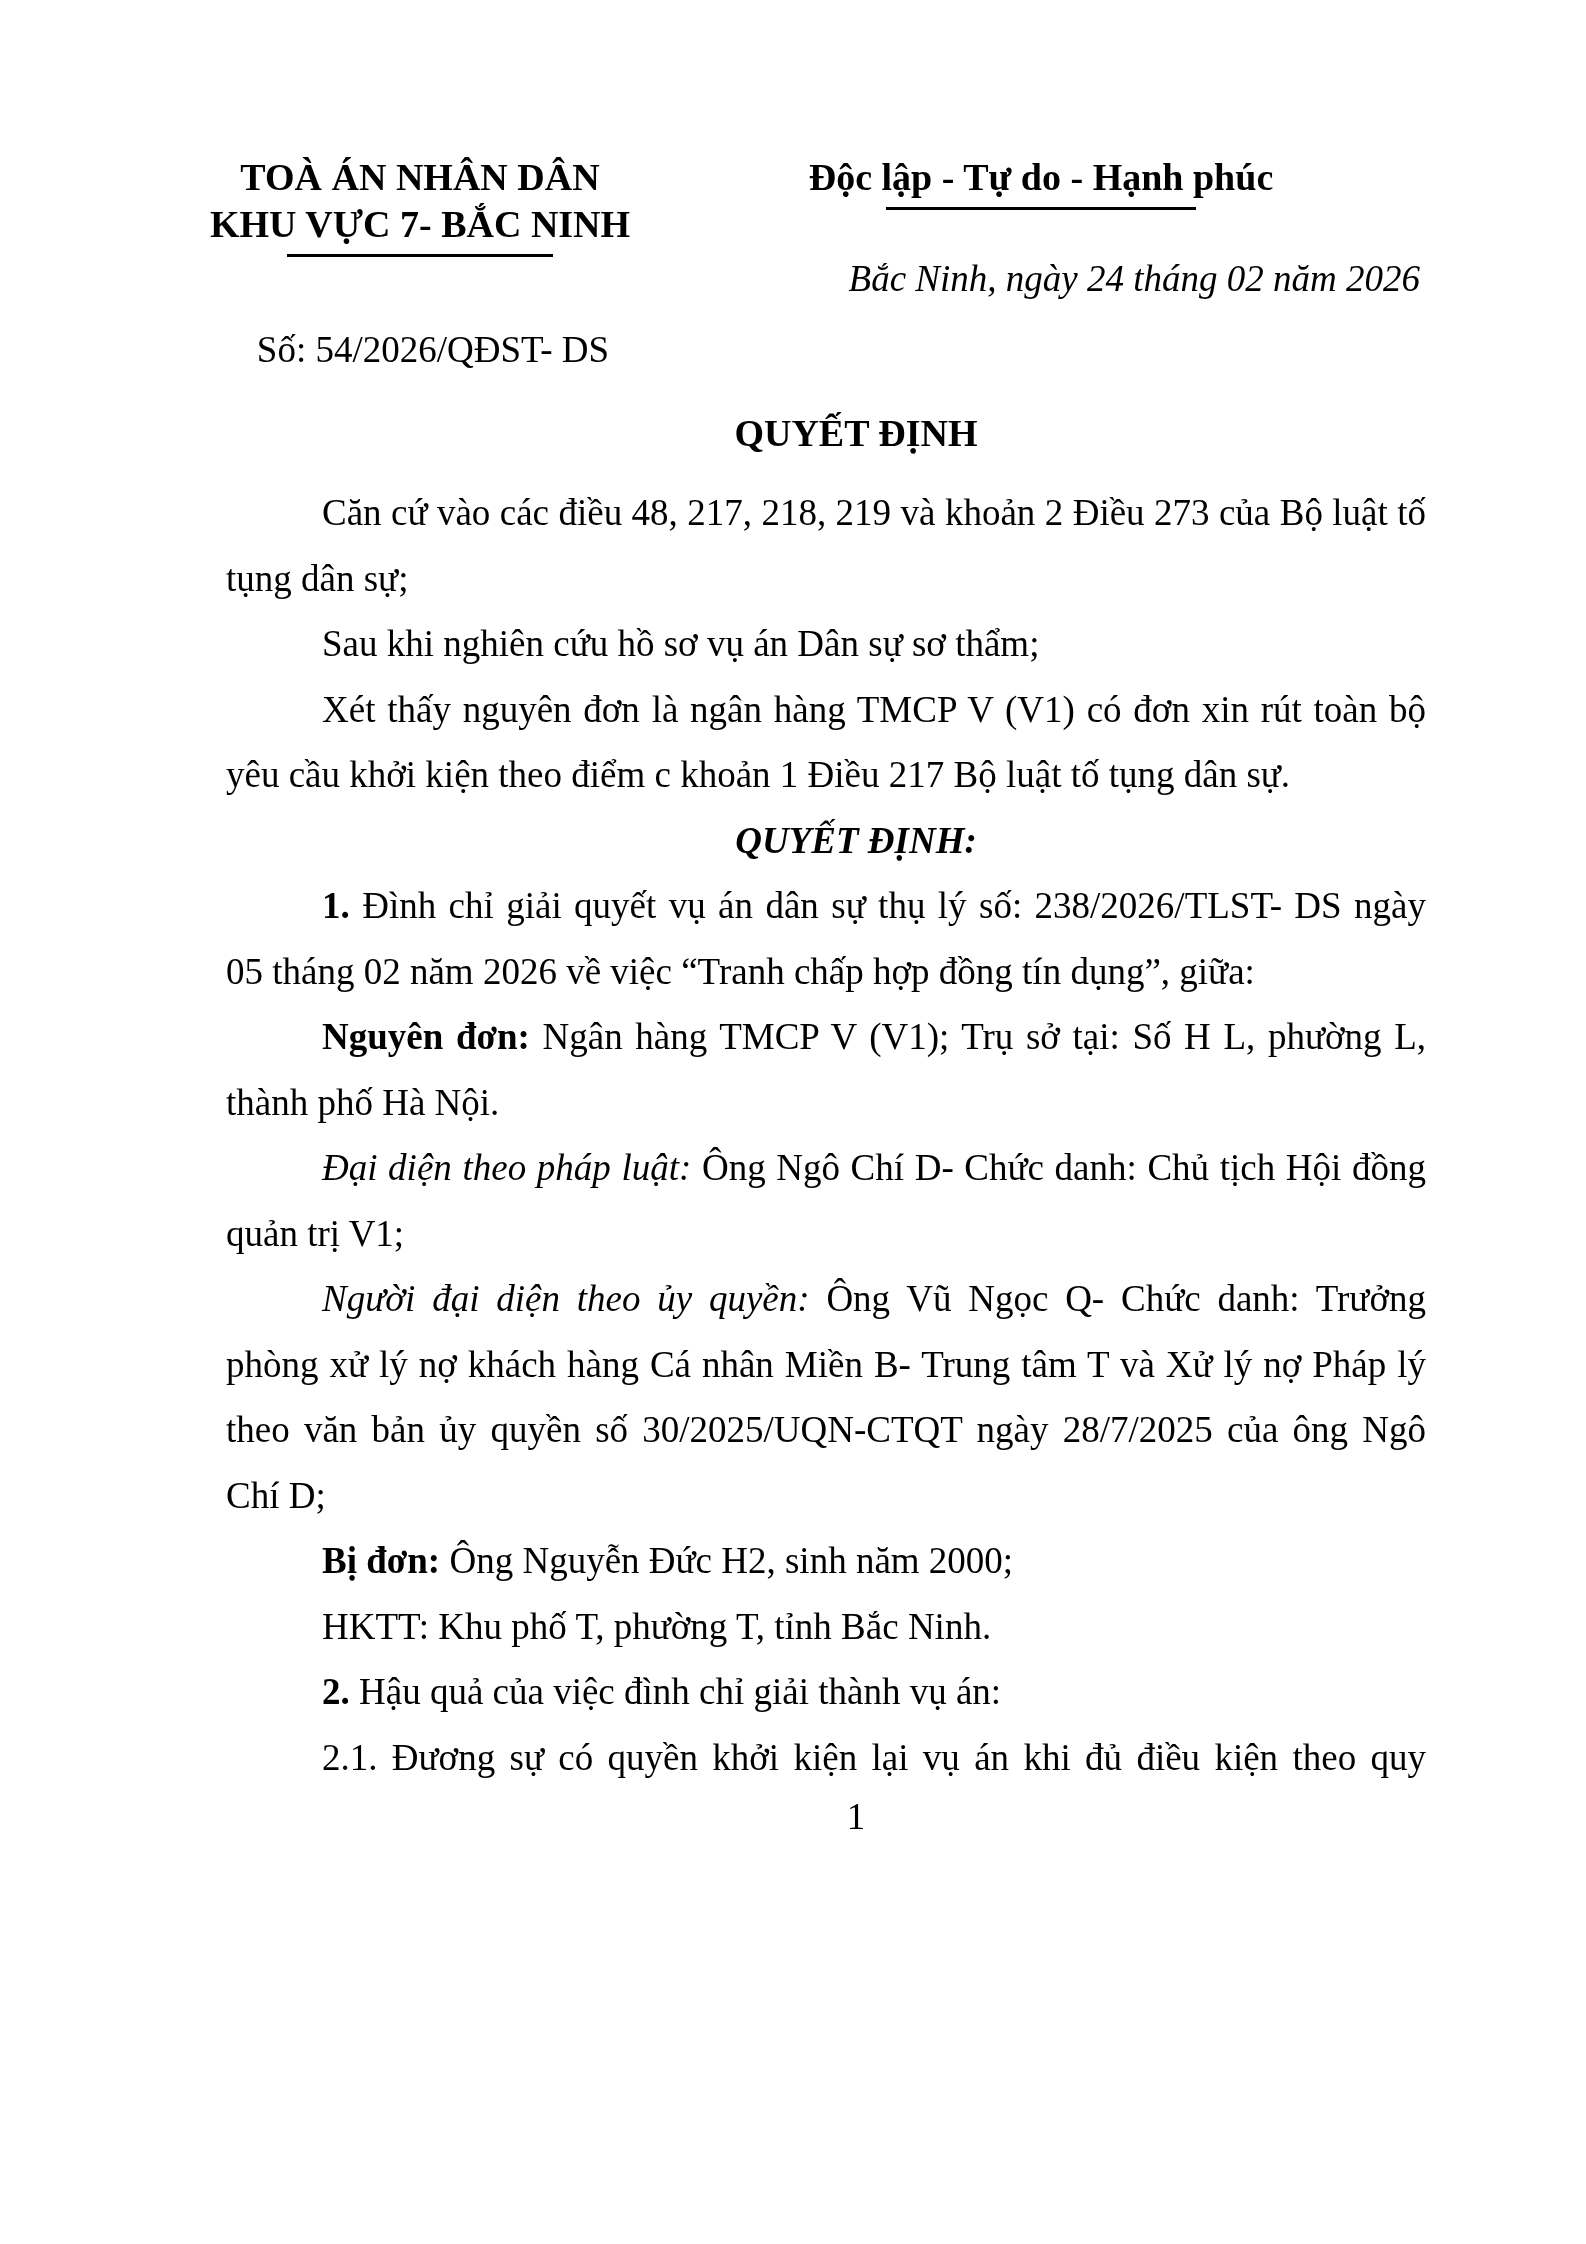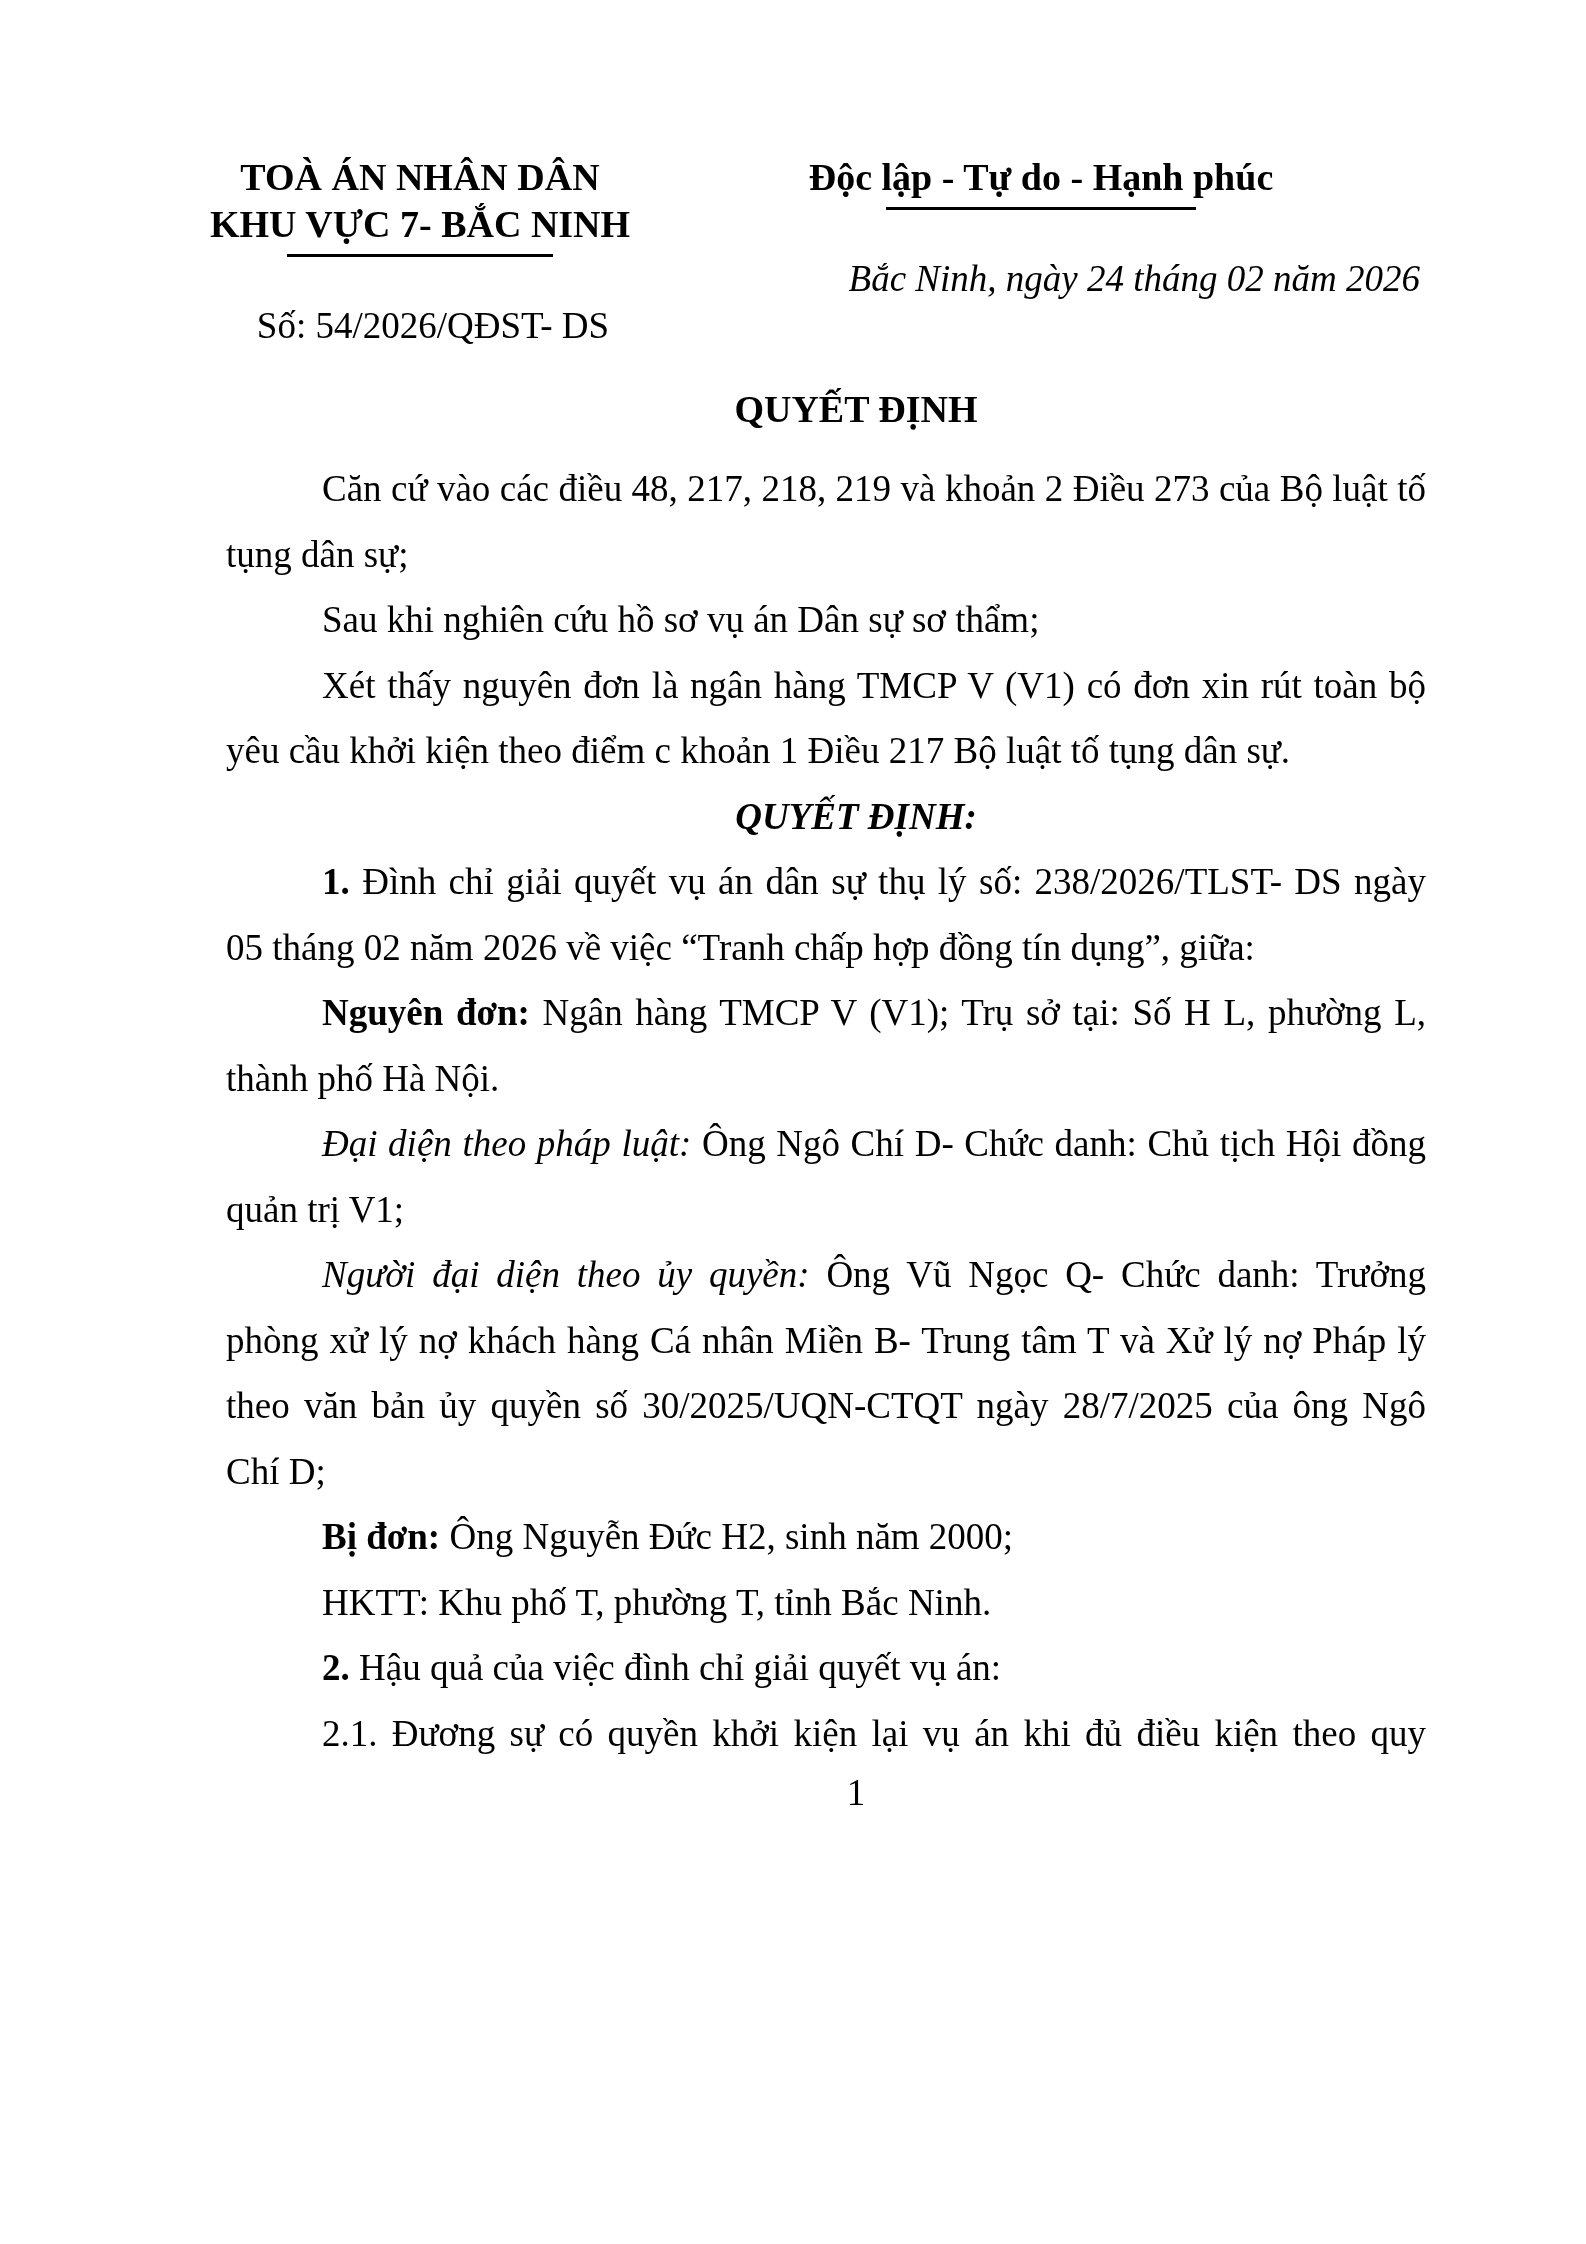--- a/index.html
+++ b/index.html
@@ -36,21 +36,21 @@
     white-space: nowrap;
   }
   .hdr-rule {
     border-top: 3px solid #000;
     margin: 6px auto 0 auto;
     height: 0;
   }
   .rule-left  { width: 266px; }
   .rule-right { width: 310px; }
   .doc-number {
-    margin-top: 45px;
+    margin-top: 69px;
     line-height: 47px;
     padding-left: 26px;
     white-space: nowrap;
     text-align: center;
   }
   .dateline {
     margin-top: 45px;
     line-height: 47px;
     font-style: italic;
     text-align: right;
@@ -134,21 +134,21 @@
 
     <p class="para"><span class="italic">Đại diện theo pháp luật:</span><span> Ông Ngô Chí D- Chức danh: Chủ tịch Hội đồng quản trị V1;</span></p>
 
     <p class="para"><span class="italic">Người đại diện theo ủy quyền:</span><span> Ông Vũ Ngọc Q- Chức danh: Trưởng phòng xử lý nợ khách hàng Cá nhân Miền B- Trung tâm T và Xử lý nợ Pháp lý theo văn bản ủy quyền số 30/2025/UQN-CTQT ngày 28/7/2025 của ông Ngô Chí D;</span></p>
 
 
     <p class="para"><span class="bold">Bị đơn:</span><span> Ông Nguyễn Đức H2, sinh năm 2000;</span></p>
 
     <p class="para"><span>HKTT: Khu phố T, phường T, tỉnh Bắc Ninh.</span></p>
 
-    <p class="para"><span class="bold">2.</span><span> Hậu quả của việc đình chỉ giải quyết vụ án:</span></p>
+    <p class="para"><span class="bold">2.</span><span> Hậu quả của việc đình chỉ giải thành vụ án:</span></p>
 
     <p class="para force-justify"><span>2.1. Đương sự có quyền khởi kiện lại vụ án khi đủ điều kiện theo quy</span></p>
   </div>
 
   <div class="footer">
     <span>1</span>
   </div>
 
 </div>
 

